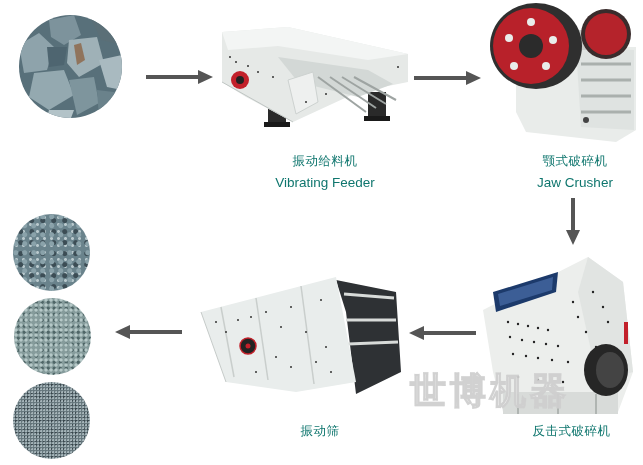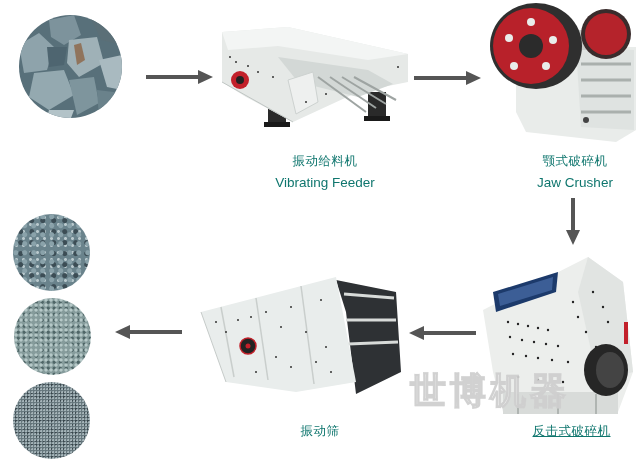--- a/index.html
+++ b/index.html
@@ -166,21 +166,21 @@
         <circle cx="125" cy="55" r="1.2"></circle>
       <circle cx="130" cy="70" r="1.2"></circle>
         <circle cx="118" cy="95" r="1.2"></circle>
         <circle cx="40" cy="125" r="1.2"></circle>
         <circle cx="60" cy="128" r="1.2"></circle>
         <circle cx="85" cy="130" r="1.2"></circle>
     </g>
   </svg>
 </div>
 
-<div class="label" style="left:500px;top:422px;width:143px;text-decoration:underline;">
+<div class="label" style="left:500px;top:422px;width:143px;">
   <span class="cn">反击式破碎机</span>
 </div>
 
 <svg class="arrow" style="left:408px;top:325px;" width="68" height="16" viewBox="0 0 68 16">
   <rect x="14" y="6" width="54" height="4" fill="#555"></rect>
   <polygon points="16,1 1,8 16,15" fill="#555"></polygon>
 </svg>
 
 <div class="abs" style="left:196px;top:272px;width:210px;height:124px;">
   <svg width="210" height="124" viewBox="0 0 210 124">

